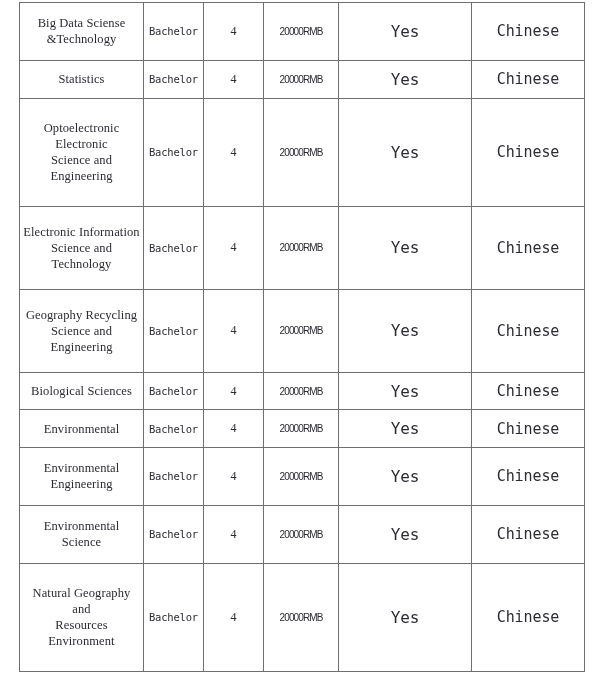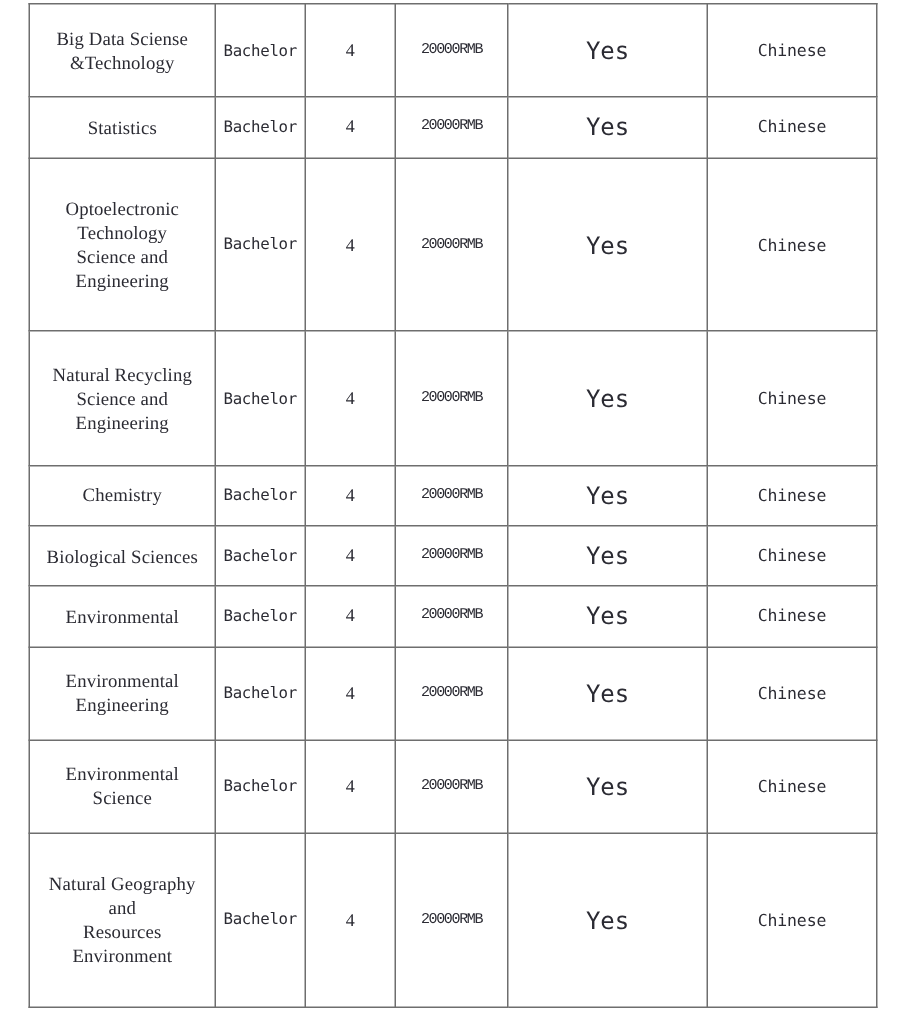--- a/index.html
+++ b/index.html
@@ -54,32 +54,32 @@
     font-family: "DejaVu Sans Mono", monospace;
     font-size: 10.5px;
     letter-spacing: -0.2px;
     margin-top: 25px;
   }
   td.years {
     font-family: "Liberation Serif", serif;
     font-size: 12px;
   }
   td.fee {
-    font-family: Liberation Mono, monospace;
+    font-family: Liberation Sans, sans-serif;
     font-size: 10px;
     letter-spacing: -0.9px;
   }
   td.scholarship {
     font-family: "DejaVu Sans Mono", monospace;
     font-size: 16px;
     letter-spacing: -0.1px;
   }
   td.language {
     font-family: "DejaVu Sans Mono", monospace;
-    font-size: 11px;
+    font-size: 15px;
     letter-spacing: -0.1px;
   }
 </style>
 </head>
 <body>
 
 <div class="table-wrap">
   <table class="program-table">
     <colgroup>
       <col class="c-major">
@@ -100,37 +100,37 @@
         </tr>
         <tr>
           <td class="major"><span>Statistics</span></td>
           <td class="degree">Bachelor</td>
           <td class="years">4</td>
           <td class="fee">20000RMB</td>
           <td class="scholarship">Yes</td>
           <td class="language">Chinese</td>
         </tr>
         <tr>
-          <td class="major"><span>Optoelectronic Technology</span><br><span>Science and Engineering</span></td>
+          <td class="major"><span>Optoelectronic Electronic</span><br><span>Science and Engineering</span></td>
           <td class="degree">Bachelor</td>
           <td class="years">4</td>
           <td class="fee">20000RMB</td>
           <td class="scholarship">Yes</td>
           <td class="language">Chinese</td>
         </tr>
         <tr>
-          <td class="major"><span>Natural Recycling</span><br><span>Science and Engineering</span></td>
+          <td class="major"><span>Electronic Information</span><br><span>Science and Technology</span></td>
           <td class="degree">Bachelor</td>
           <td class="years">4</td>
           <td class="fee">20000RMB</td>
           <td class="scholarship">Yes</td>
           <td class="language">Chinese</td>
         </tr>
         <tr>
-          <td class="major"><span>Chemistry</span></td>
+          <td class="major"><span>Geography Recycling</span><br><span>Science and Engineering</span></td>
           <td class="degree">Bachelor</td>
           <td class="years">4</td>
           <td class="fee">20000RMB</td>
           <td class="scholarship">Yes</td>
           <td class="language">Chinese</td>
         </tr>
         <tr>
           <td class="major"><span>Biological Sciences</span></td>
           <td class="degree">Bachelor</td>
           <td class="years">4</td>

